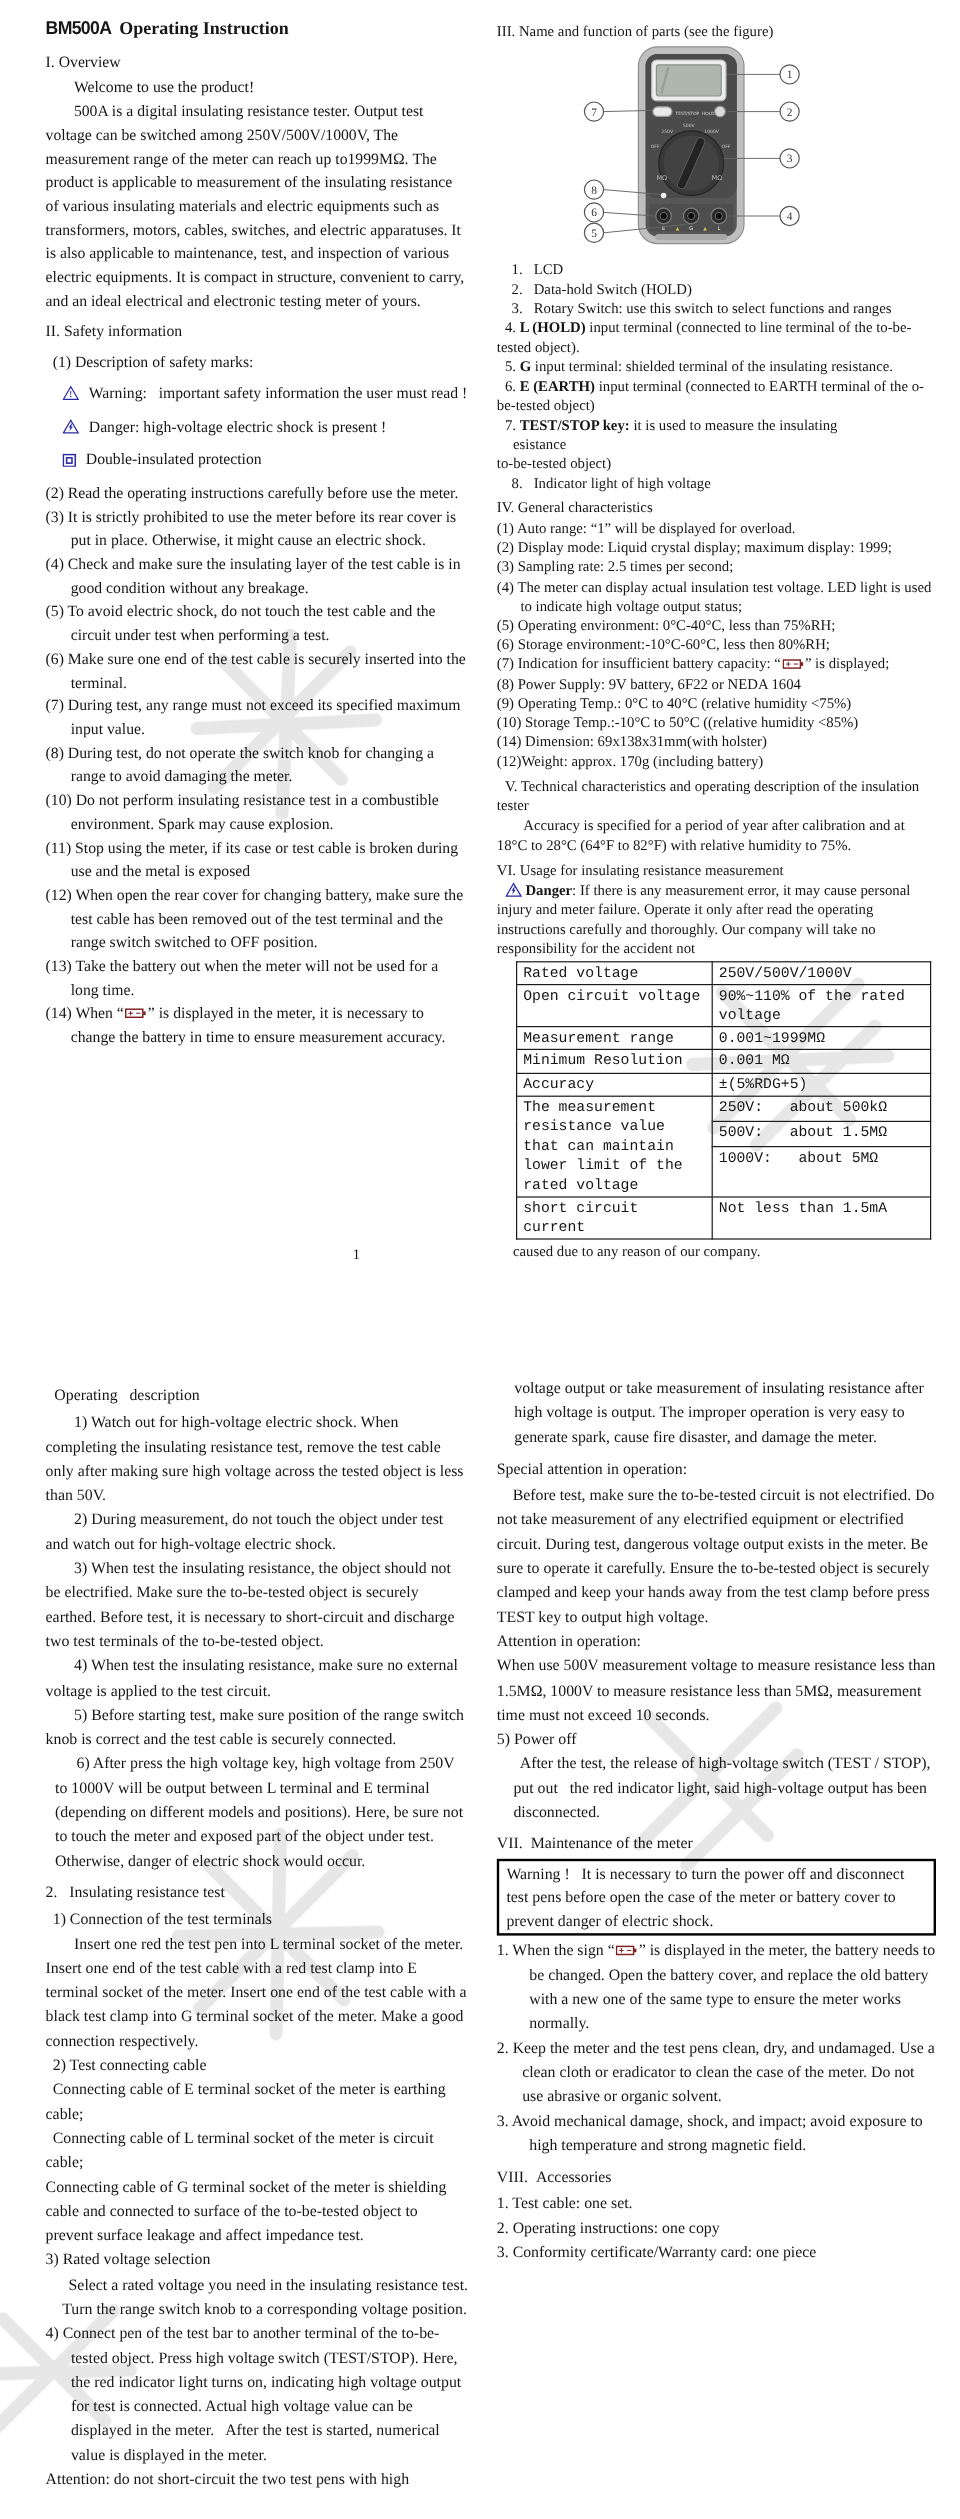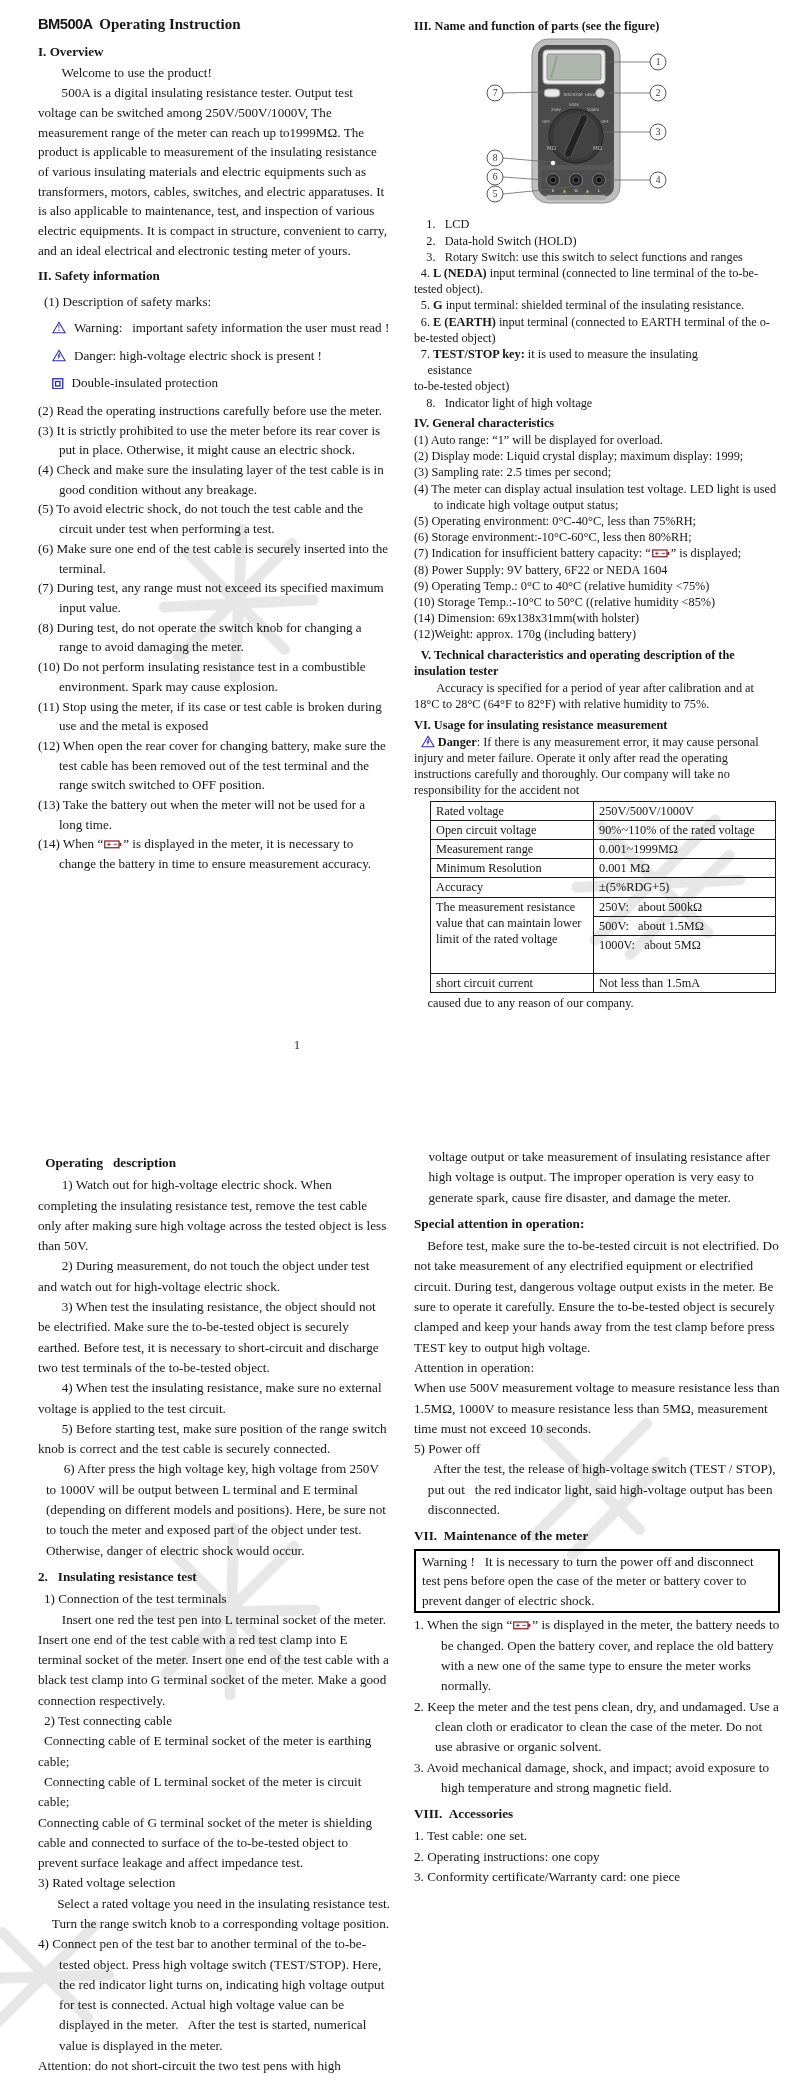--- a/index.html
+++ b/index.html
@@ -12,21 +12,21 @@
   .page{position:absolute;left:0;width:800px;display:flex;z-index:1}
   #p1{top:14px}
   #p2{top:1147px}
   .colL{margin-left:38px;width:352px}
   .colR{margin-left:24px;width:366px}
   #p1 .colL{font-size:13.1px;line-height:19.7px}
   #p1 .colR{font-size:12.3px;line-height:16.2px}
   #p2 .colL,#p2 .colR{font-size:13.2px;line-height:20.3px}
   .title{font-weight:bold;font-size:15px;margin:0 0 7px 0}
   .brand{font-family:"Liberation Sans","DejaVu Sans",sans-serif;font-weight:bold;font-size:15.5px;letter-spacing:-0.6px;display:inline-block;transform:scaleX(.95);transform-origin:left}
-  .h{font-weight:bold;margin:6px 0 2px 0}
+  .h{font-weight:normal;margin:6px 0 2px 0}
   #p1 .colR .h{margin:4px 0 1px 0}
   .p{margin:0}
   .mt{margin-top:6px}
   .ti{text-indent:1.8em}
   .ti1{text-indent:1em}
   .ti-sm{text-indent:0.55em}
   .ti-xs{text-indent:0.45em}
   .pad{padding-left:1.1em}
   .pad-sm{padding-left:0.45em}
   .hang{padding-left:1.6em;text-indent:-1.6em}
@@ -198,21 +198,21 @@
           <text x="69" y="124.3">8</text>
           <text x="69" y="143.3">6</text>
           <text x="69" y="160.3">5</text>
         </g>
       </g>
     </svg>
   </div>
       <div class="p num">1.&nbsp;&nbsp; LCD</div>
       <div class="p num">2.&nbsp;&nbsp; Data-hold Switch (HOLD)</div>
       <div class="p num">3.&nbsp;&nbsp; Rotary Switch: use this switch to select functions and ranges</div>
-      <div class="p ti-sm">4. <b>L (NEDA)</b> input terminal (connected to line terminal of the to-be-tested object).</div>
+      <div class="p ti-sm">4. <b>L (HOLD)</b> input terminal (connected to line terminal of the to-be-tested object).</div>
       <div class="p ti-sm">5. <b>G</b> input terminal: shielded terminal of the insulating resistance.</div>
       <div class="p ti-sm">6. <b>E (EARTH)</b> input terminal (connected to EARTH terminal of the o-be-tested object)</div>
       <div class="p ti-sm">7. <b>TEST/STOP key:</b> it is used to measure the insulating</div>
       <div class="p pad">esistance</div>
       <div class="p">to-be-tested object)</div>
       <div class="p num">8.&nbsp;&nbsp; Indicator light of high voltage</div>
       <div class="h">IV. General characteristics</div>
       <div class="p">(1) Auto range: “1” will be displayed for overload.</div>
       <div class="p">(2) Display mode: Liquid crystal display; maximum display: 1999;</div>
       <div class="p">(3) Sampling rate: 2.5 times per second;</div>
@@ -230,21 +230,21 @@
       <div class="p">(10) Storage Temp.:-10°C to 50°C ((relative humidity &lt;85%)</div>
       <div class="p">(14) Dimension: 69x138x31mm(with holster)</div>
       <div class="p">(12)Weight: approx. 170g (including battery)</div>
       <div class="h ti-sm">V. Technical characteristics and operating description of the insulation tester</div>
       <div class="p ti">Accuracy is specified for a period of year after calibration and at 18°C to 28°C (64°F to 82°F) with relative humidity to 75%.</div>
       <div class="h">VI. Usage for insulating resistance measurement</div>
       <div class="p ti-sm"><span class="inl-icon"><svg viewBox="0 0 20 18" width="14" height="13">
             <path d="M10 1.5 L18.8 16.5 H1.2 Z" fill="none" stroke="#2a2aa8" stroke-width="1.5"></path>
             <path d="M11.2 4.8 L7.5 10.2 h2 L8.2 14.8 L12.5 8.9 h-2.1 L11.9 4.8 Z" fill="#2a2aa8"></path>
           </svg></span> <b>Danger</b>: If there is any measurement error, it may cause personal injury and meter failure. Operate it only after read the operating instructions carefully and thoroughly. Our company will take no responsibility for the accident not</div>
-      <div id="table-wrap" style="display: block;">
+      <div id="table-wrap" style="display: block; font-family: Liberation Mono, monospace;">
     <table class="spec">
       <tbody>
         <tr>
               <td class="kcol">Rated voltage</td>
               <td>250V/500V/1000V</td>
             </tr>
         <tr>
               <td class="kcol">Open circuit voltage</td>
               <td>90%~110% of the rated voltage</td>
             </tr>

